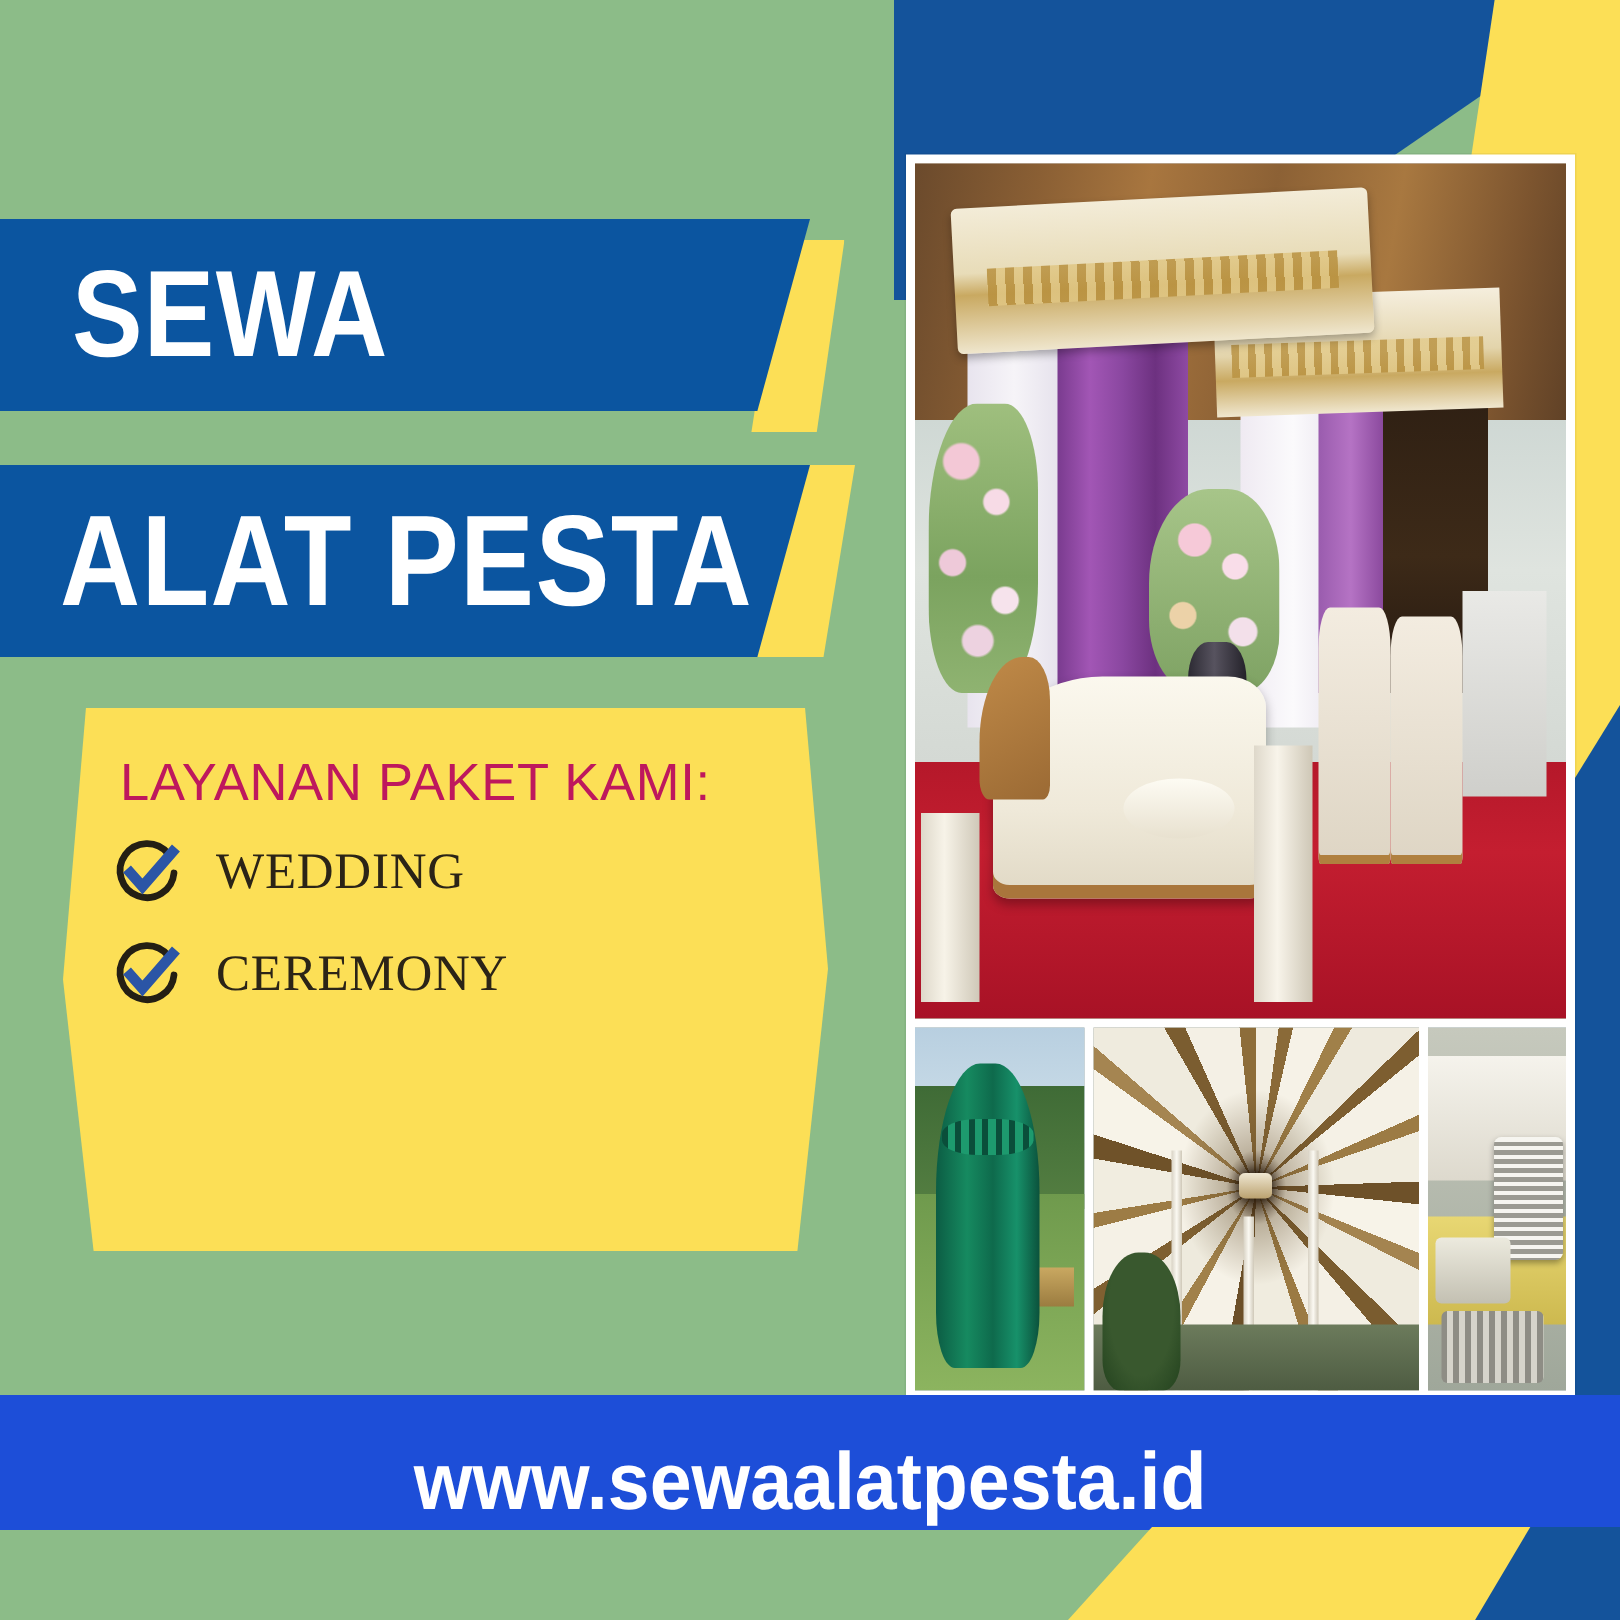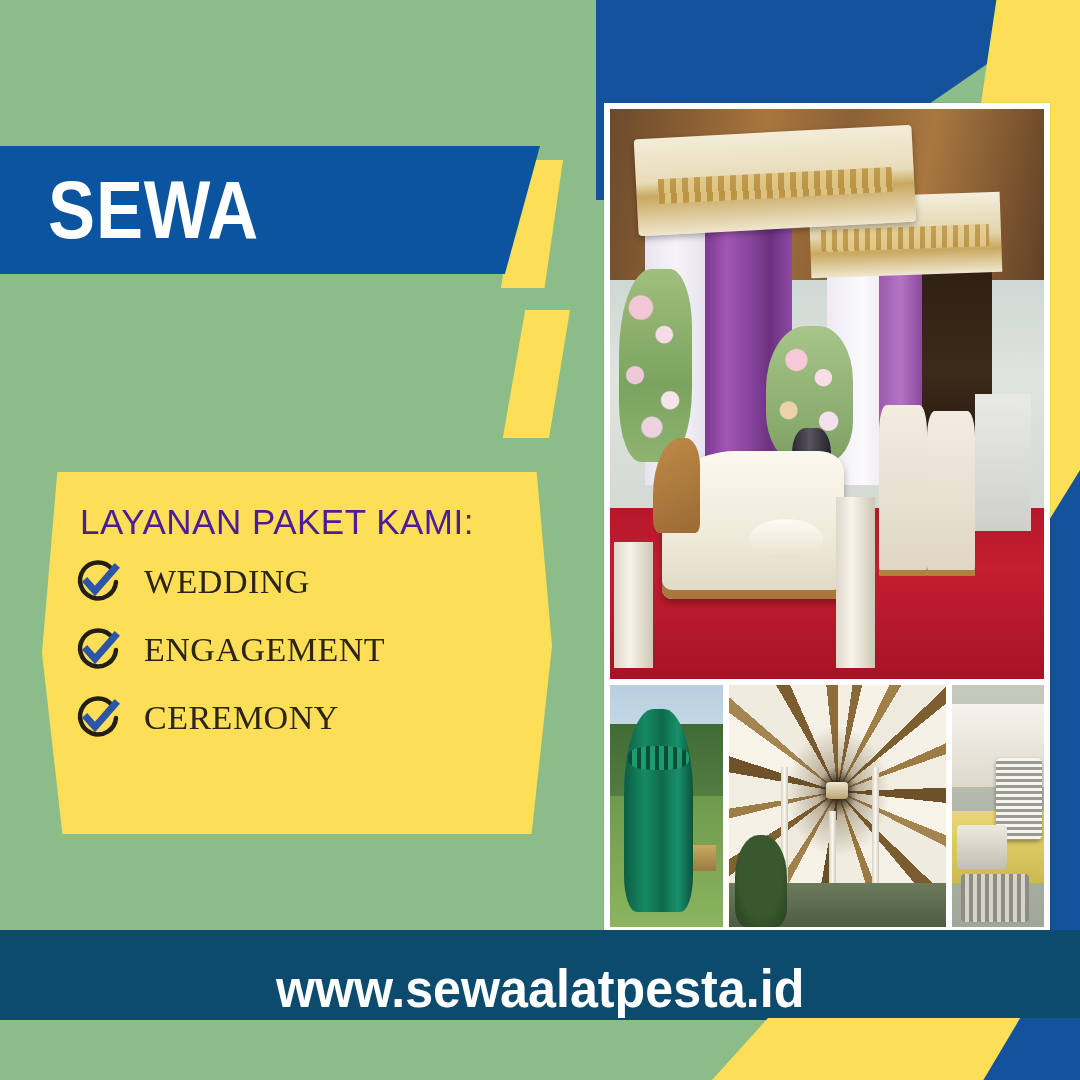--- a/index.html
+++ b/index.html
@@ -67,21 +67,21 @@
     clip-path:polygon(36% 0, 100% 0, 70% 100%, 4% 100%);}
 
   
   #services-card{
     position:absolute;left:42px;top:472px;width:510px;height:362px;
     background:#FCDF56;
     clip-path:polygon(3% 0, 97% 0, 100% 48%, 96% 100%, 4% 100%, 0 50%);
     padding:26px 0 0 0;box-sizing:border-box;
   }
   #services-title{
-    margin:4px 0 6px 38px;font-size:35px;color:#4c1d95;
+    margin:4px 0 6px 38px;font-size:35px;color:#be185d;
     letter-spacing:.5px;font-weight:400;
   }
   #services-list{list-style:none;margin:0;padding:0 0 0 24px;font-family:Liberation Serif, serif;}
   .service-item{display:flex;align-items:center;height:68px;}
   .check-icon{width:48px;height:48px;flex:0 0 48px;margin-left:8px;position:relative;}
   .service-label{
     margin-left:22px;font-size:34px;color:#2B2417;letter-spacing:.5px;
   }
 
   
@@ -291,21 +291,21 @@
   }
   #cc-basket{
     left:10%;top:78%;width:74%;height:20%;
     background:repeating-linear-gradient(90deg,#8e8d85 0 4px,#d6d4cb 4px 8px);
     border-radius:4px;
   }
 
   
   #url-bar{
     position:absolute;left:0;top:930px;width:1080px;height:115px;
-    background:#0c4a6e;display:flex;align-items:center;justify-content:center;
+    background:#1d4ed8;display:flex;align-items:center;justify-content:center;
   }
   #url-text{
     color:#FFFFFF;font-weight:bold;font-size:54px;letter-spacing:0px;
     font-family:"Liberation Sans Narrow","Liberation Sans",sans-serif;
     transform:scaleX(0.93);
   }
 </style>
 </head>
 <body>
 
@@ -314,45 +314,39 @@
   <div class="shape" id="tr-blue"></div>
   <div class="shape" id="tr-yellow"></div>
   <div class="shape" id="right-blue-lower"></div>
 
   <div class="banner-accent" id="accent-1"></div>
   <div class="banner" id="banner-1">
     <span class="banner-text">SEWA</span>
   </div>
 
   <div class="banner-accent" id="accent-2"></div>
+  <div class="banner" id="banner-2">
+    <span class="banner-text">ALAT PESTA</span>
+  </div>
 
   <div id="services-card">
     <div id="services-title">LAYANAN PAKET KAMI:</div>
     <ul id="services-list">
 
       <li class="service-item">
         <span class="check-icon">
           <svg viewBox="0 0 48 48" width="48" height="48">
             <path d="M38 11 A18 18 0 1 0 42 24" fill="none" stroke="#241F14" stroke-width="4.5" stroke-linecap="round"></path>
             <path d="M13 24 L21 33 L41 10" fill="none" stroke="#2B55A6" stroke-width="7" stroke-linecap="square" stroke-linejoin="miter"></path>
           </svg>
         </span>
         <span class="service-label">WEDDING</span>
       </li>
 
 
-      <li class="service-item">
-        <span class="check-icon">
-          <svg viewBox="0 0 48 48" width="48" height="48">
-            <path d="M38 11 A18 18 0 1 0 42 24" fill="none" stroke="#241F14" stroke-width="4.5" stroke-linecap="round"></path>
-            <path d="M13 24 L21 33 L41 10" fill="none" stroke="#2B55A6" stroke-width="7" stroke-linecap="square" stroke-linejoin="miter"></path>
-          </svg>
-        </span>
-        <span class="service-label">ENGAGEMENT</span>
-      </li>
 
       <li class="service-item">
         <span class="check-icon">
           <svg viewBox="0 0 48 48" width="48" height="48">
             <path d="M38 11 A18 18 0 1 0 42 24" fill="none" stroke="#241F14" stroke-width="4.5" stroke-linecap="round"></path>
             <path d="M13 24 L21 33 L41 10" fill="none" stroke="#2B55A6" stroke-width="7" stroke-linecap="square" stroke-linejoin="miter"></path>
           </svg>
         </span>
         <span class="service-label">CEREMONY</span>
       </li>

